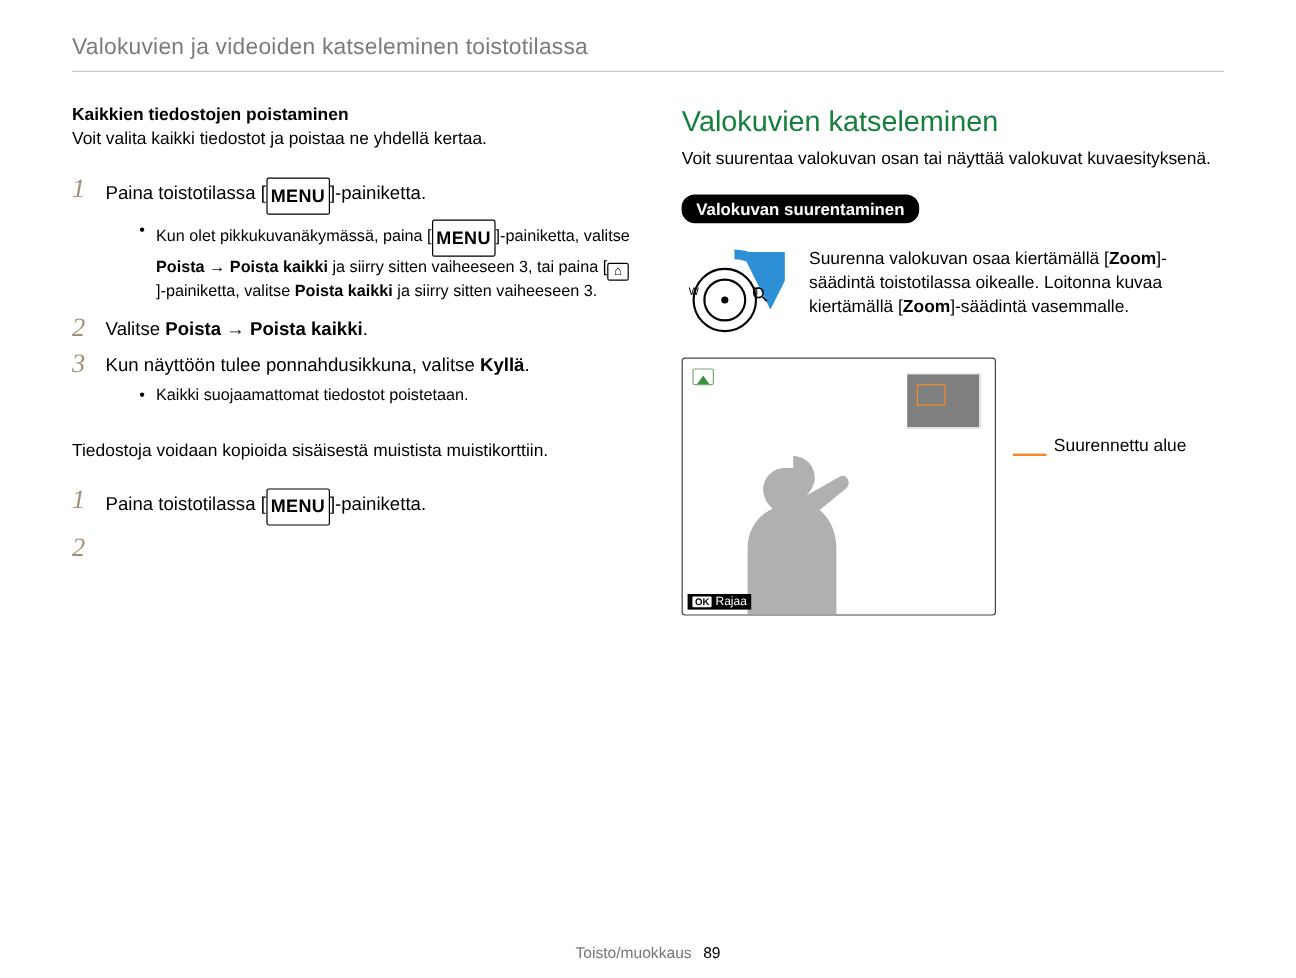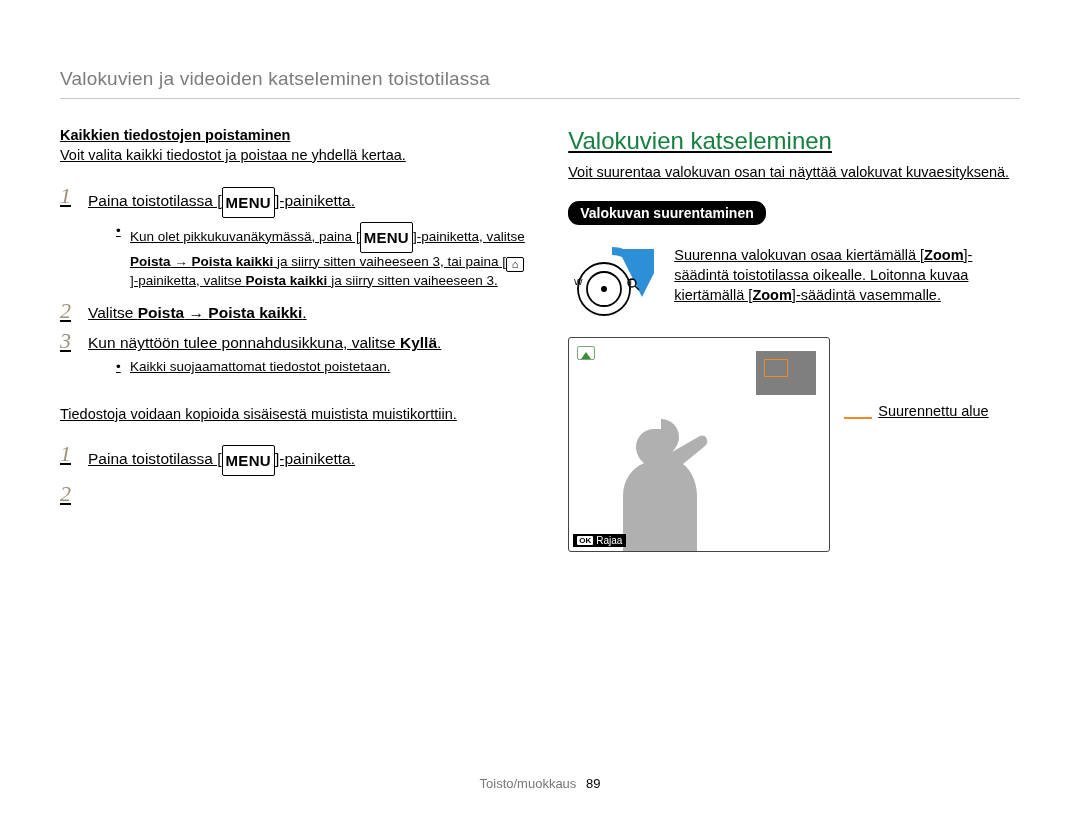--- a/index.html
+++ b/index.html
@@ -6,36 +6,36 @@
   body {
     font-family: Arial, Helvetica, sans-serif;
     width: 1080px;
     height: 815px;
     background: #fff;
     color: #000;
     position: relative;
     font-size: 15px;
   }
   .page {
-    padding: 68px 60px 0 60px;
+    padding: 29px 60px 0 60px;
   }
   .page-header {
     font-size: 19px;
     font-weight: 300;
     color: #7c7c7c;
     letter-spacing: 0.2px;
     border-bottom: 1px solid #c9c9c9;
     padding-bottom: 8px;
     margin-bottom: 28px;
   }
   .cols {
     display: flex;
     gap: 38px;
   }
-  .col { flex: 1; text-decoration: underline; }
+  .col { flex: 1; }
   .col-left { flex: 1.02; }
   .col-right { flex: 0.98; }
 
   .strong-head {
     font-weight: 700;
     font-size: 14.5px;
     margin-bottom: 3px;
   }
   .body-text {
     font-size: 14.5px;
@@ -154,21 +154,21 @@
   }
   .leader{
     width:28px; height:2px; background:#f08a24; margin-top:2px;
   }
   .enlarged-label-wrap{
     display:flex; align-items:flex-end; gap:6px;
     font-size:14.5px; margin-top:-66px;
   }
 
   .footer{
-    position:absolute; bottom:24px; left:0; width:100%;
+    position:absolute; bottom:14px; left:0; width:100%;
     text-align:center; font-size:13px; color:#777;
   }
   .footer .pg{ color:#000; font-weight:400; margin-left:6px;}
 </style>
 </head>
 <body>
 
 <div class="page">
   <div class="page-header">Valokuvien ja videoiden katseleminen toistotilassa</div>
 

